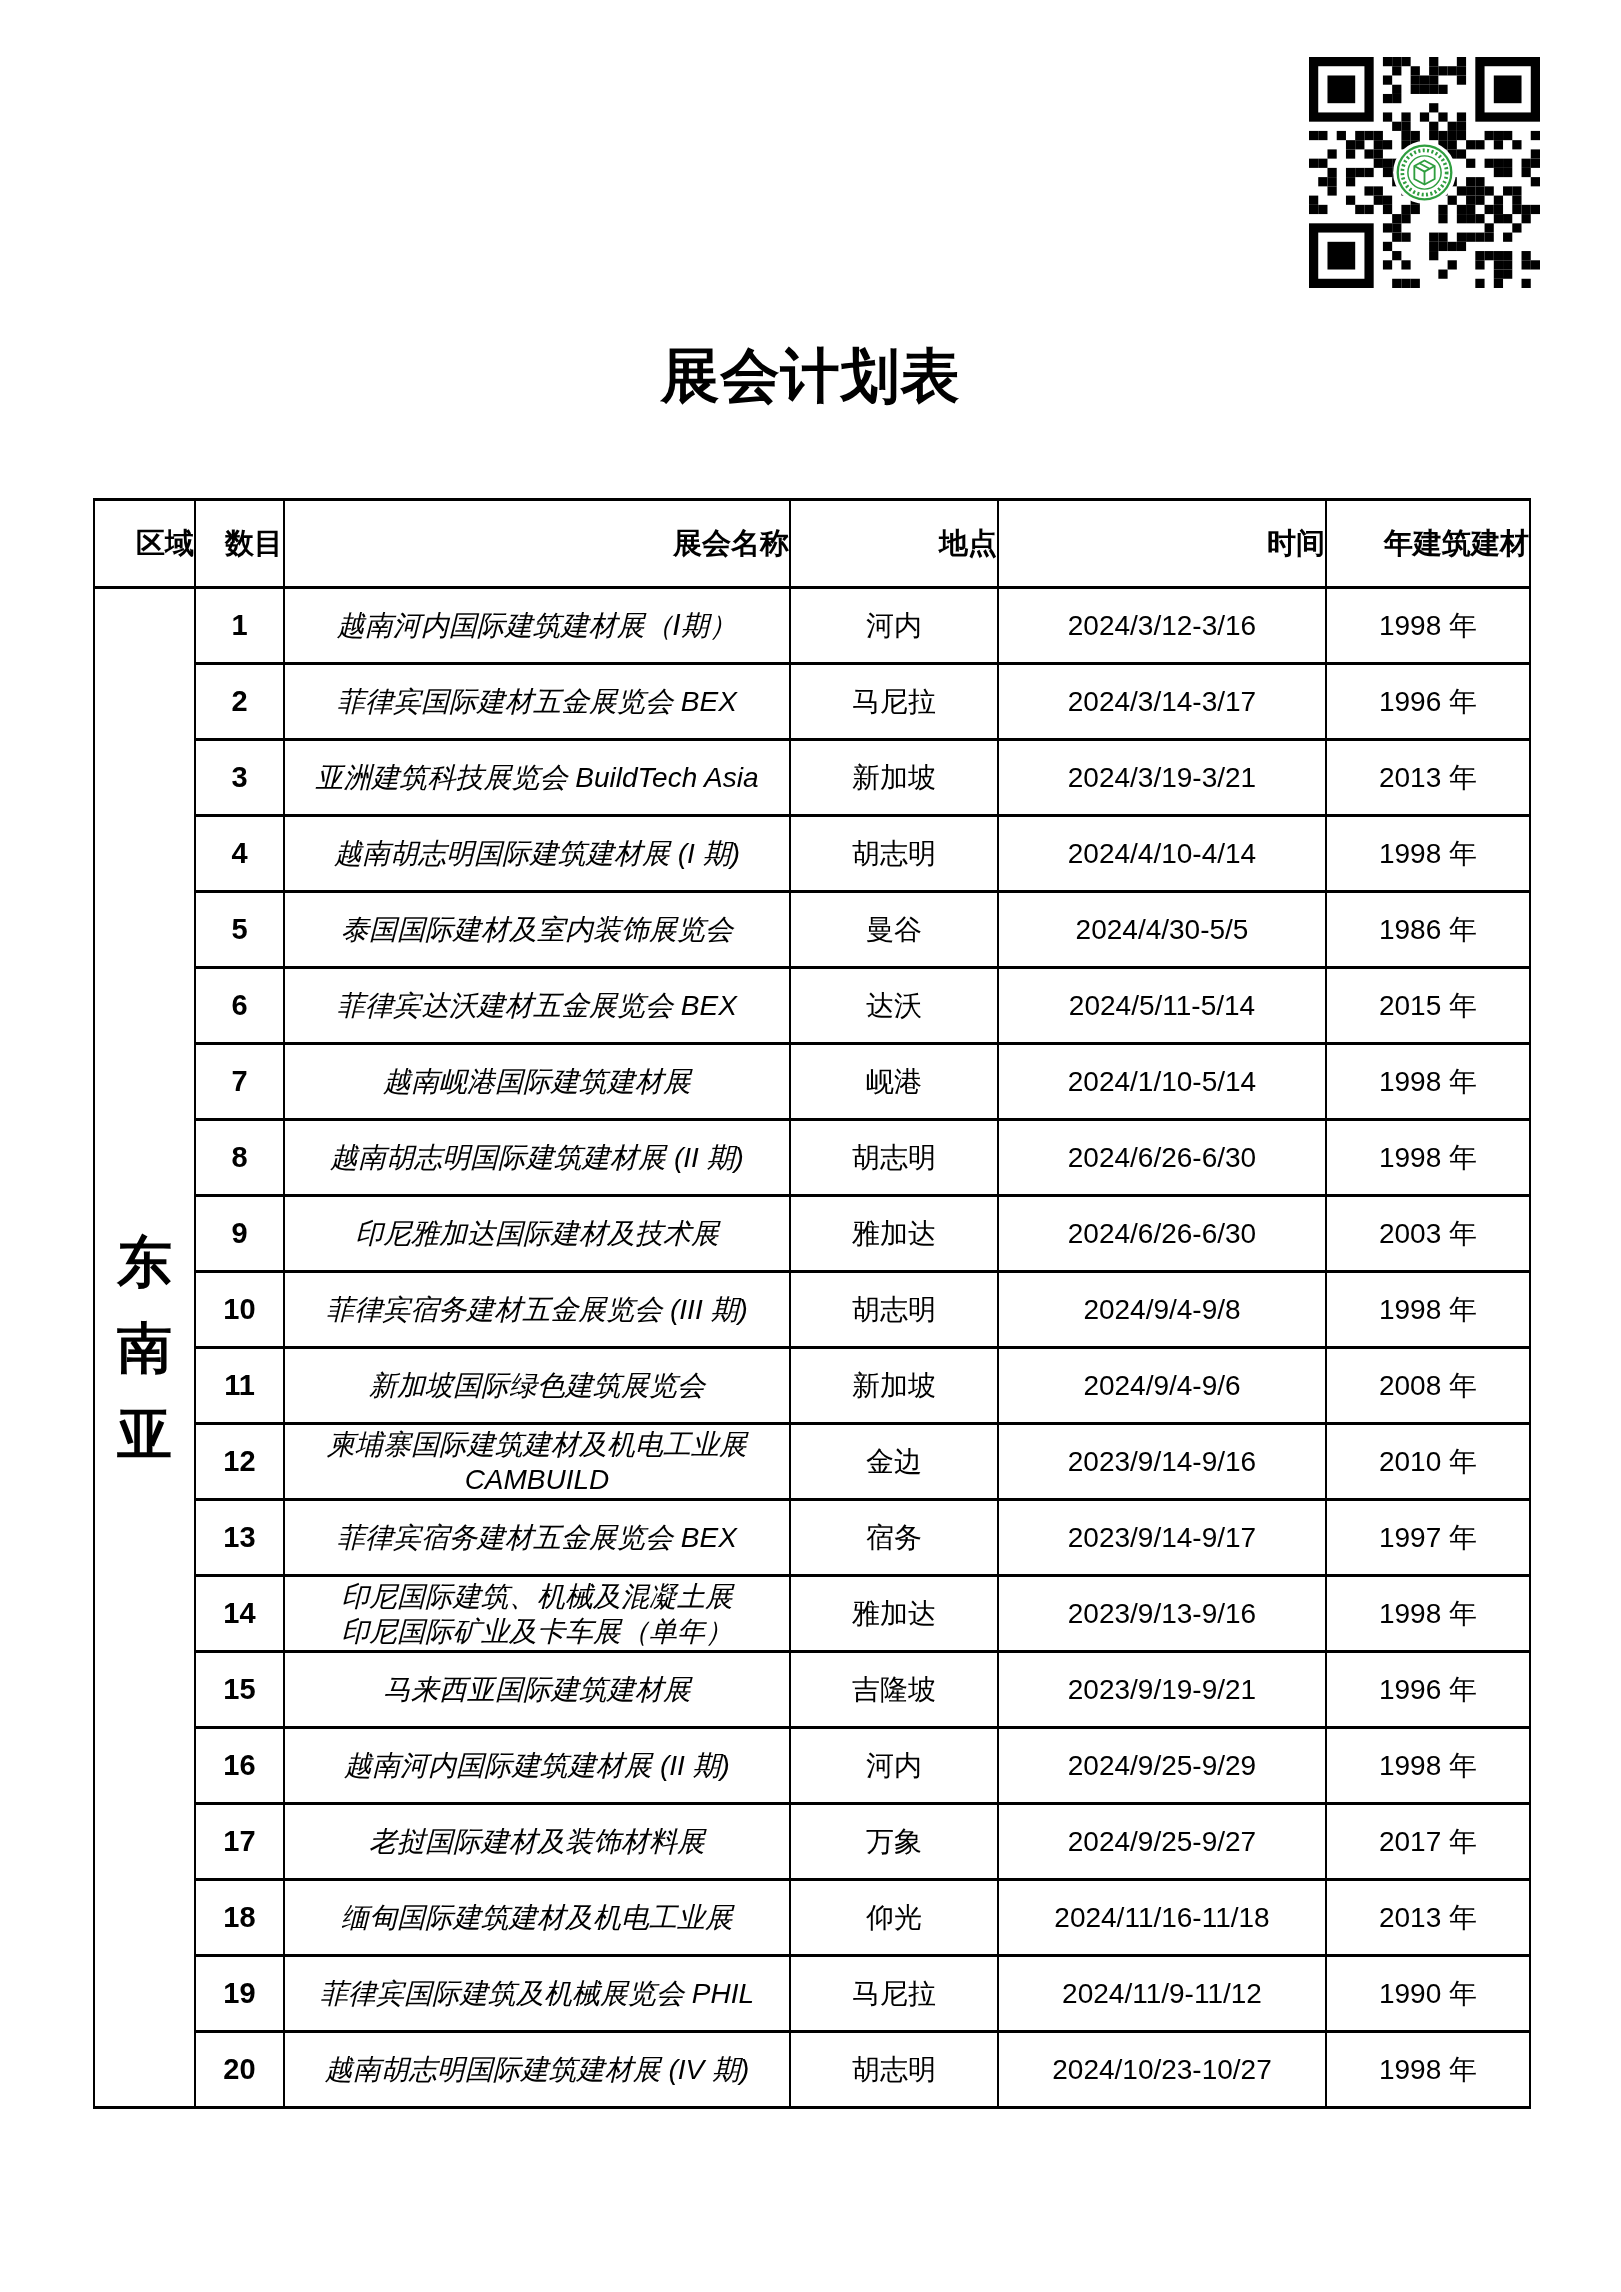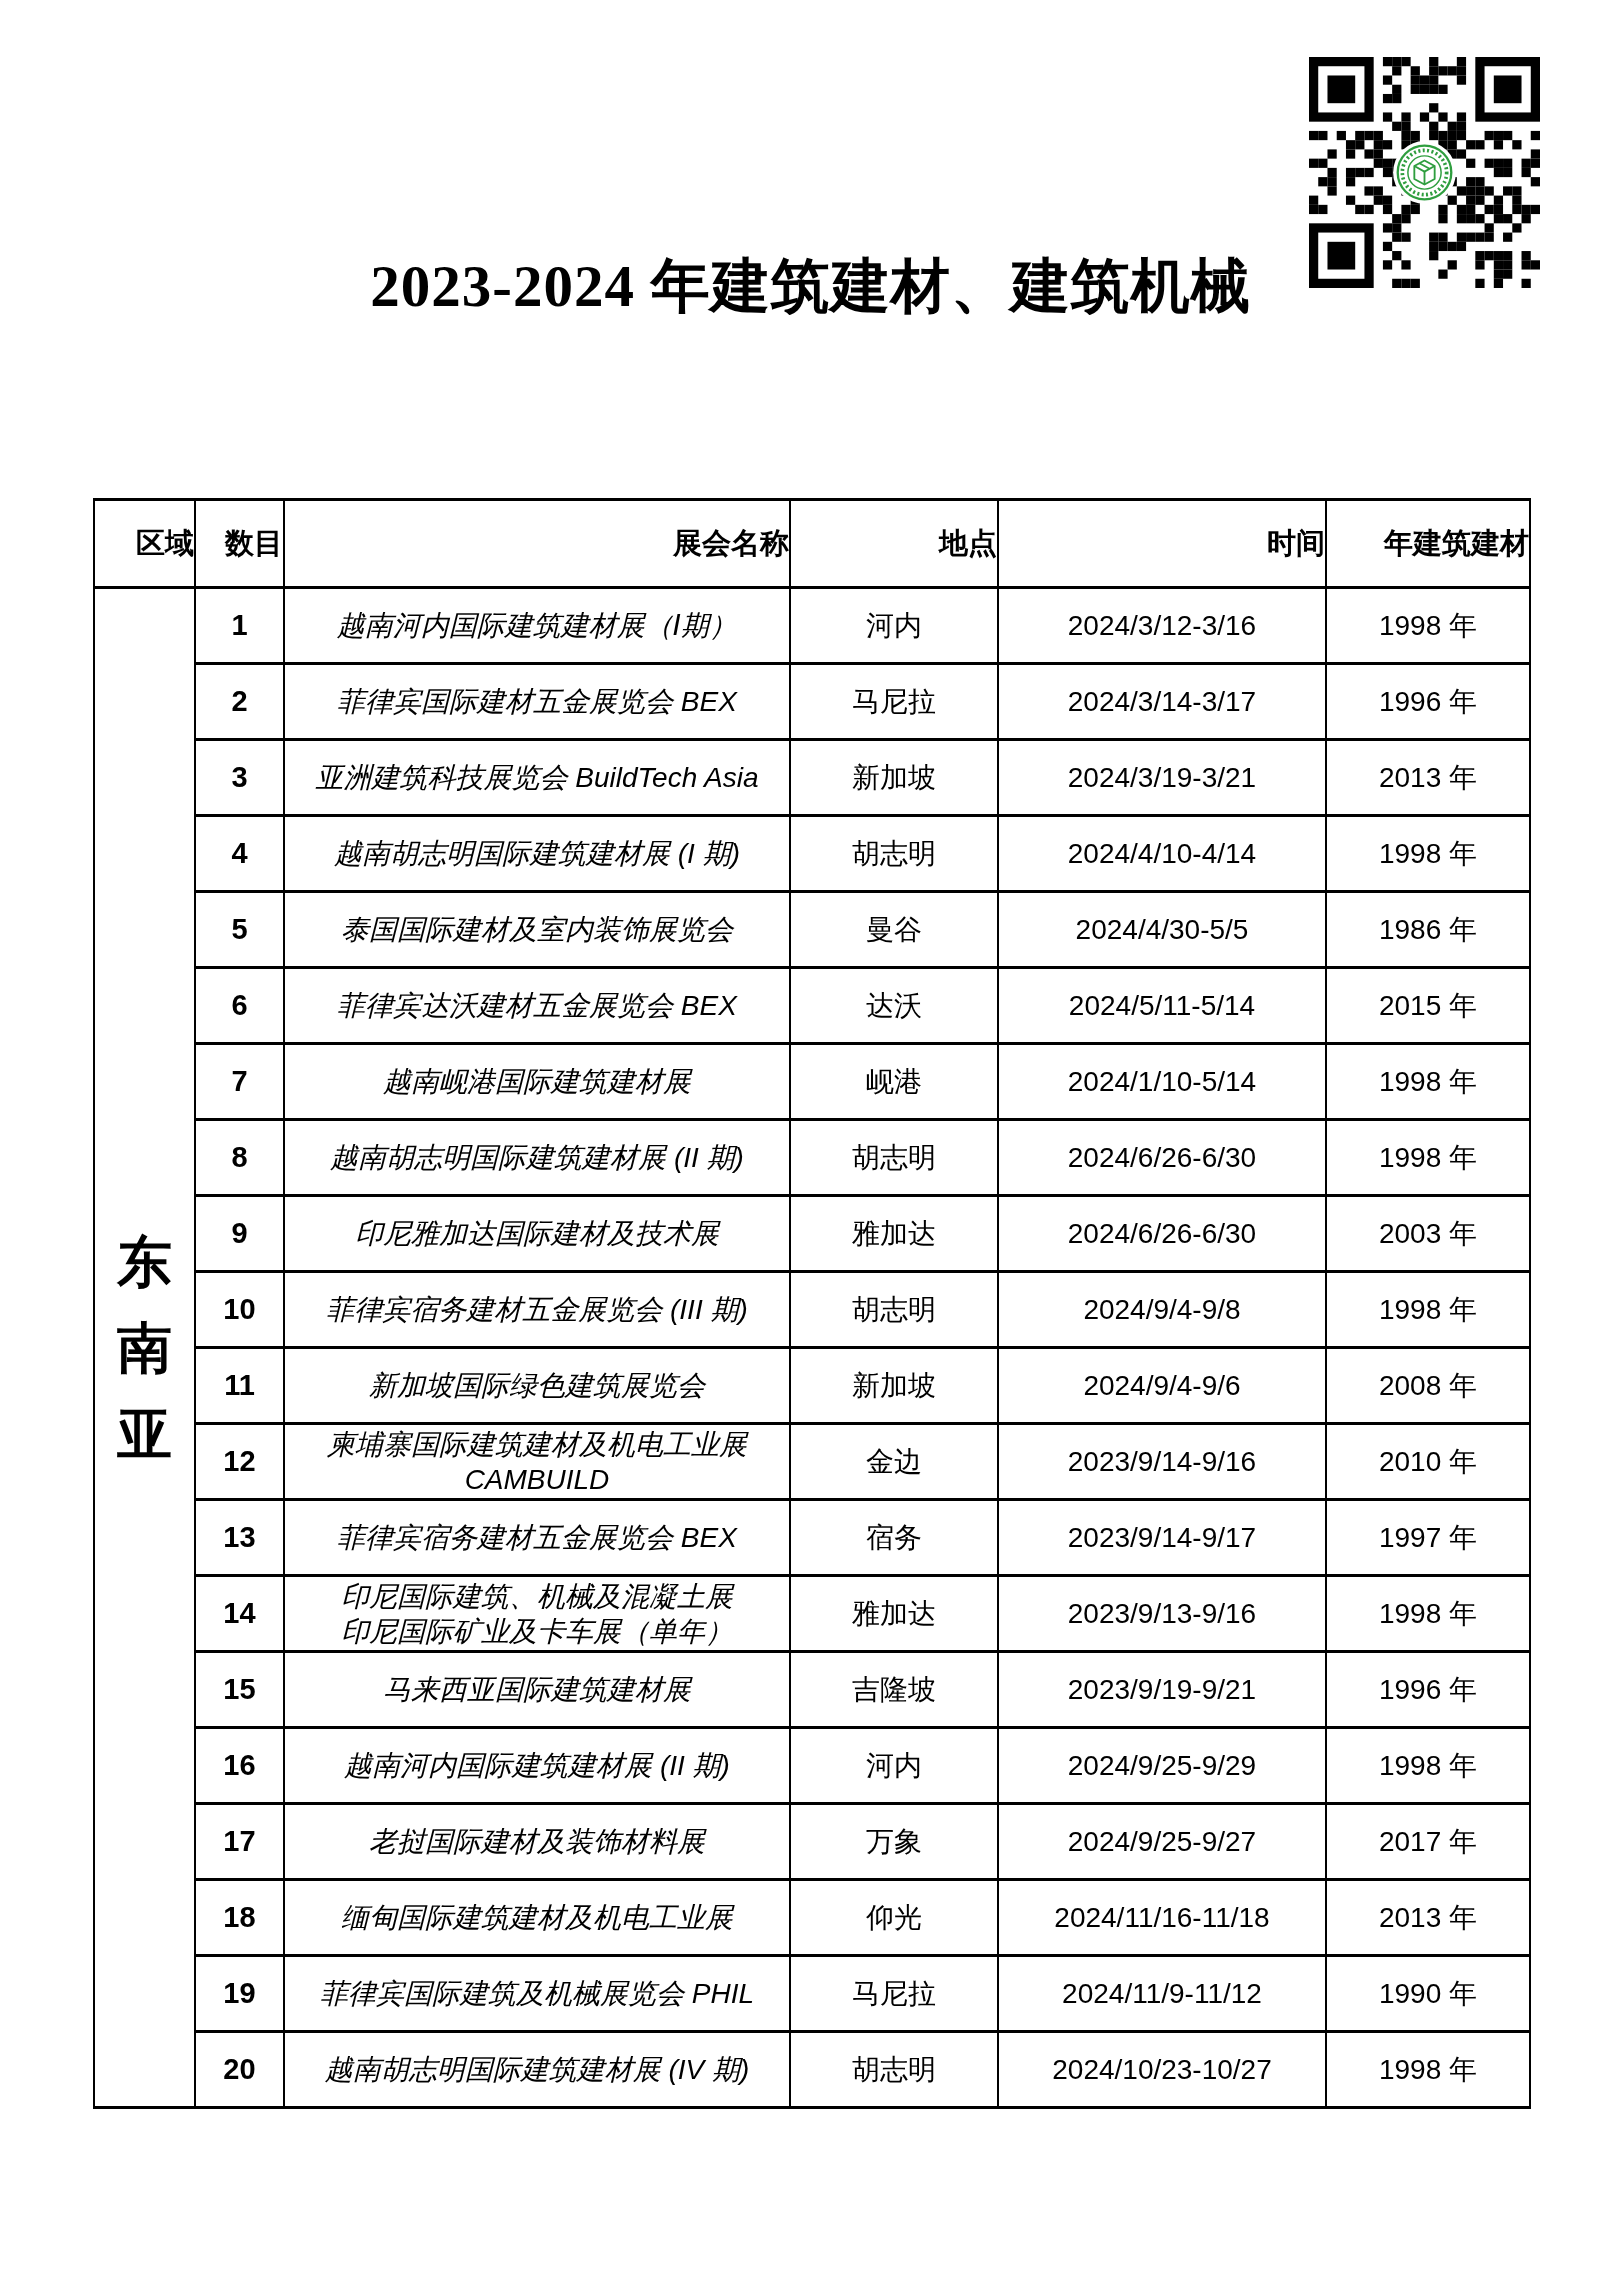--- a/index.html
+++ b/index.html
@@ -312,21 +312,21 @@
       <circle class="logo-stroke" cx="125" cy="125" r="18" fill="none" stroke-width="1.6" stroke="#2f9e3f"></circle>
       <g class="logo-stroke" fill="none" stroke-width="2" stroke-linejoin="round" stroke="#2f9e3f">
         <path d="M125 112 L136 118 L136 132 L125 138 L114 132 L114 118 Z"></path>
         <path d="M114 118 L125 124 L136 118"></path>
         <path d="M125 124 L125 138"></path>
         <path d="M119.5 115 L130.5 121"></path>
       </g>
     </g>
     </svg>
 
-  <div class="title-line title-1">2023-2024 年建筑建材、建筑机械</div>
+  <div class="title-line title-2">展会计划表</div>
 
   <table class="plan">
     <colgroup>
       <col style="width:101px">
       <col style="width:89px">
       <col style="width:506px">
       <col style="width:208px">
       <col style="width:328px">
       <col style="width:204px">
     </colgroup>

